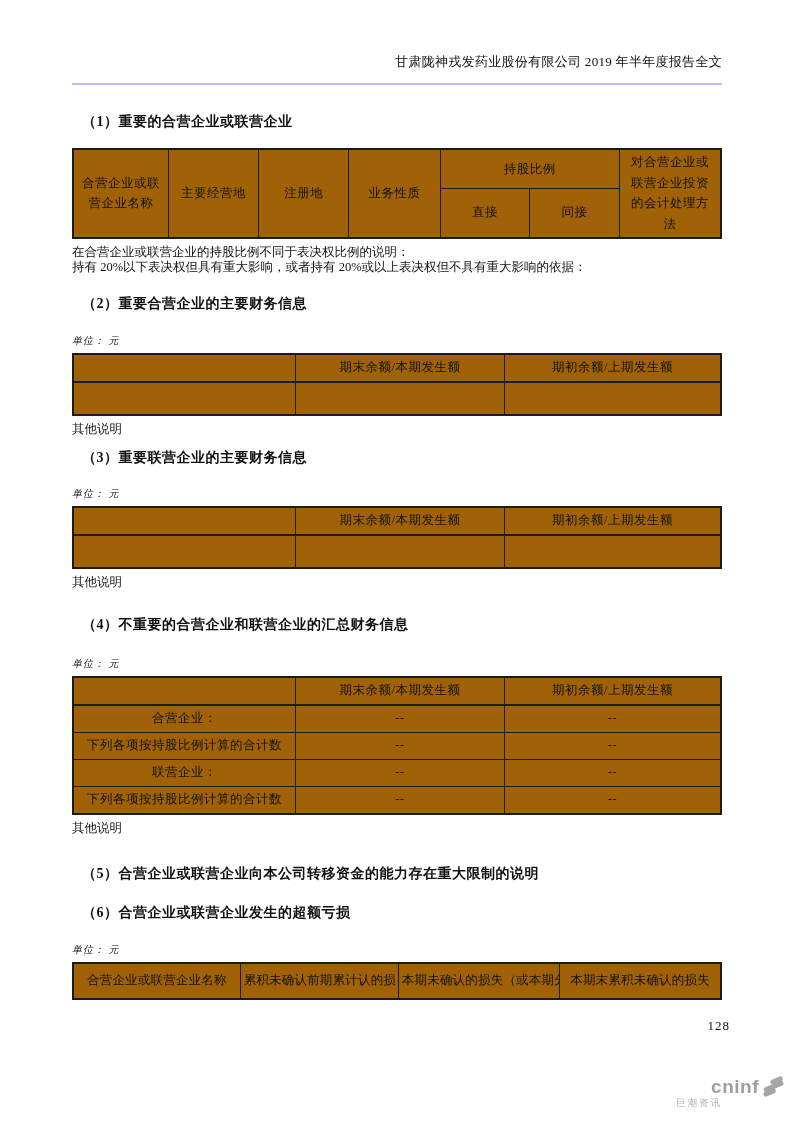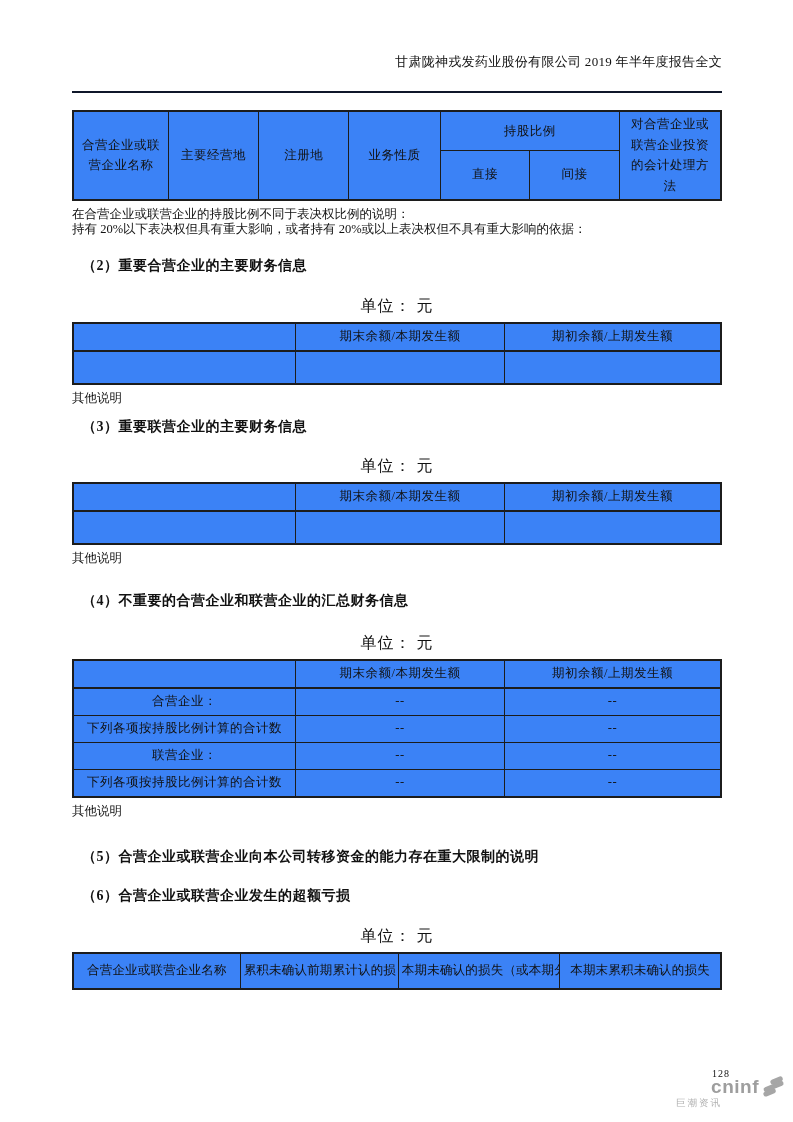--- a/index.html
+++ b/index.html
@@ -4,42 +4,42 @@
 <style>
   html,body{margin:0;padding:0;}
   body{
     width:793px;height:1122px;position:relative;background:#ffffff;
     font-family:"Liberation Serif","DejaVu Serif",serif;color:#111;
     overflow:hidden;
   }
   .content{position:absolute;left:72px;top:0;width:650px;}
 
   .doc-header{
-    margin-top:53px;padding-bottom:20px;border-bottom:2px solid #0f172a;
+    margin-top:53px;padding-bottom:12px;border-bottom:2px solid #c4b5fd;
     text-align:right;font-size:13px;letter-spacing:0.3px;
   }
 
   .h-main{margin-top:20px;font-weight:bold;font-size:14.5px;letter-spacing:0.5px;}
   .h-sub{font-weight:bold;font-size:14px;letter-spacing:0.5px;padding-left:10px;}
   .mt-s31{margin-top:28px;}
   .mt-s32{margin-top:20px;}
   .mt-s33{margin-top:12px;}
   .mt-s34{margin-top:26px;}
   .mt-s35{margin-top:29px;}
   .mt-s36{margin-top:21px;}
 
   .note{font-size:12.5px;line-height:15px;}
-  .unit{font-size:16px;text-align:center;letter-spacing:1px;}
+  .unit{font-size:10px;text-align:left;letter-spacing:1px;font-style:italic;}
 
   table.gtable{
     width:100%;border-collapse:collapse;table-layout:fixed;
     border:2px solid #1c1c1c;
   }
   table.gtable td{
-    border:1px solid #1c1c1c;background:#3b82f6;
+    border:1px solid #1c1c1c;background:#a16207;
     font-size:12.5px;text-align:center;vertical-align:middle;
     padding:2px 5px;line-height:1.65;letter-spacing:0.5px;
     overflow:hidden;
   }
   .t1{margin-top:17px;}
   .t1 tr.r1 td{height:31px;}
   .t1 tr.r2 td{height:40px;}
   .t23{margin-top:5px;}
   .t23 tr.head td{height:22px;border-bottom:2px solid #1c1c1c;}
   .t23 tr.body td{height:27px;}
@@ -52,21 +52,21 @@
 
   .note-mt1{margin-top:6px;}
   .note-mt2{}
   .unit-mt1{margin-top:21px;}
   .unit-mt2{margin-top:20px;}
   .unit-mt3{margin-top:23px;}
   .unit-mt4{margin-top:21px;}
   .tbl-note{margin-top:6px;}
 
   .page-number{
-    position:absolute;top:1068px;right:63px;font-size:10px;letter-spacing:1px;
+    position:absolute;top:1018px;right:63px;font-size:13px;letter-spacing:1px;
   }
 
   .cninfo-logo{
     position:absolute;top:1076px;right:7px;width:110px;text-align:left;
     color:#a3a3a3;line-height:1;
   }
   .logo-row{display:flex;justify-content:flex-end;align-items:center;gap:2px;}
   .logo-brand{
     font-family:"Liberation Sans","DejaVu Sans",sans-serif;
     font-weight:bold;font-size:19px;color:#9e9e9e;letter-spacing:0.5px;
@@ -83,20 +83,21 @@
   }
 </style>
 </head>
 <body>
 
 <div class="content">
 
   <div class="doc-header">甘肃陇神戎发药业股份有限公司 2019 年半年度报告全文</div>
 
 
+  <div class="h-sub mt-s31">（1）重要的合营企业或联营企业</div>
 
   <table class="gtable t1">
     <colgroup>
       <col style="width:14.7%">
         <col style="width:14.0%">
         <col style="width:13.8%">
       <col style="width:14.2%">
         <col style="width:13.8%">
         <col style="width:13.8%">
       <col style="width:15.7%">

